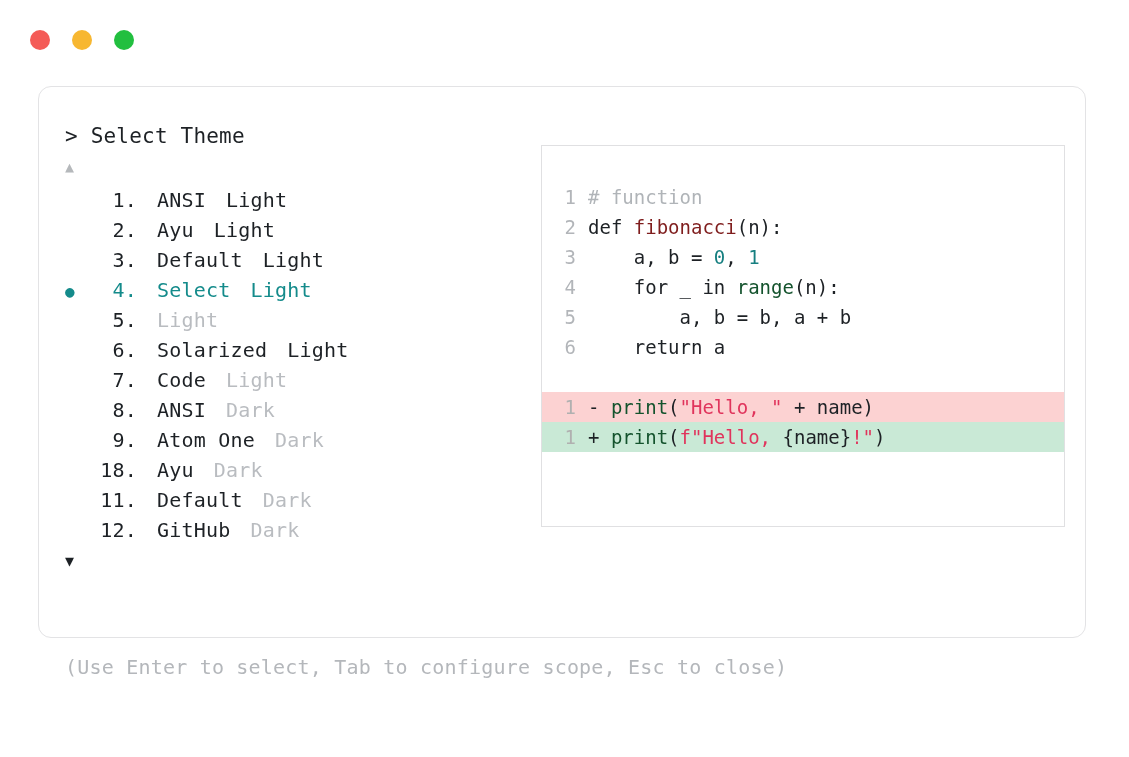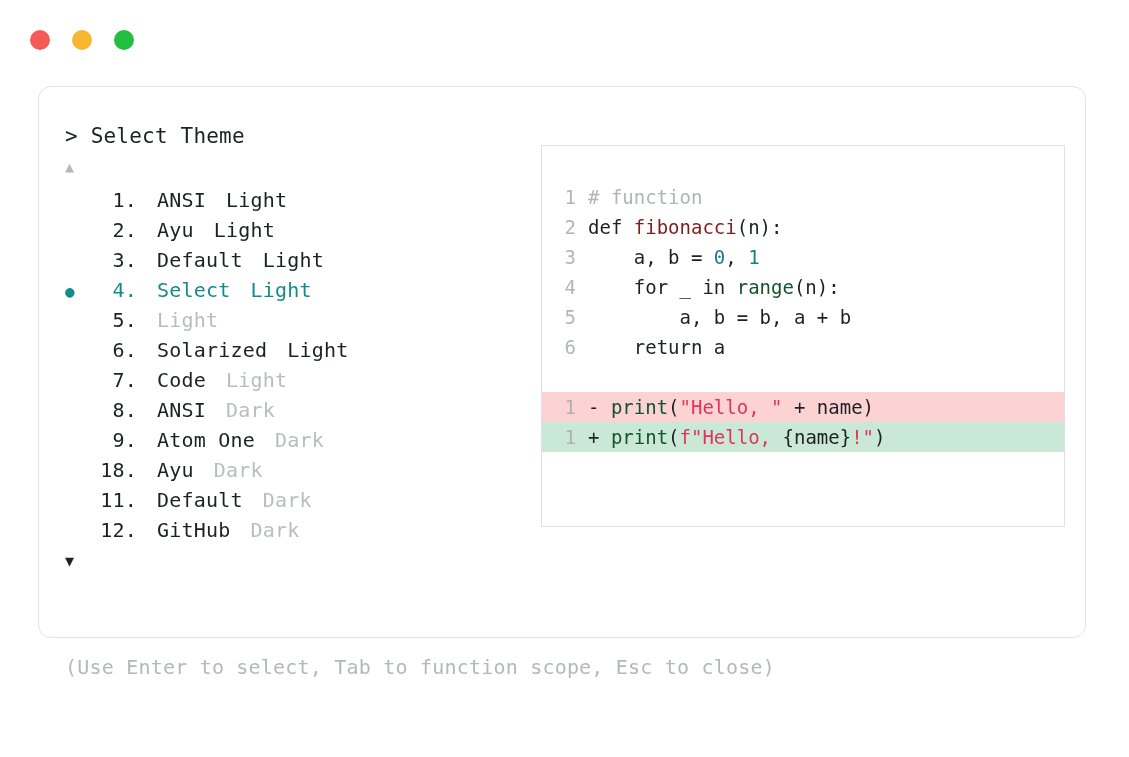--- a/index.html
+++ b/index.html
@@ -186,18 +186,18 @@
       </div>
 
       <div class="right-col">
         <div class="preview-panel">
           <div class="code" id="code-block"><div class="code-line"><span class="ln">1</span><span class="code-body"><span class="tok-comment"># function</span></span></div><div class="code-line"><span class="ln">2</span><span class="code-body"><span class="tok-kw">def </span><span class="tok-fn">fibonacci</span><span class="tok-plain">(n):</span></span></div><div class="code-line"><span class="ln">3</span><span class="code-body"><span class="tok-plain">    a, b = </span><span class="tok-num">0</span><span class="tok-plain">, </span><span class="tok-num">1</span></span></div><div class="code-line"><span class="ln">4</span><span class="code-body"><span class="tok-plain">    for _ in </span><span class="tok-builtin">range</span><span class="tok-plain">(n):</span></span></div><div class="code-line"><span class="ln">5</span><span class="code-body"><span class="tok-plain">        a, b = b, a + b</span></span></div><div class="code-line"><span class="ln">6</span><span class="code-body"><span class="tok-plain">    return a</span></span></div></div>
           <div class="code-gap"></div>
           <div class="code" id="diff-block"><div class="diff-row diff-del"><span class="ln">1</span><span class="code-body"><span class="diff-sign">- </span><span class="tok-builtin">print</span><span class="tok-plain">(</span><span class="tok-str">"Hello, "</span><span class="tok-plain"> + name)</span></span></div><div class="diff-row diff-add"><span class="ln">1</span><span class="code-body"><span class="diff-sign">+ </span><span class="tok-builtin">print</span><span class="tok-plain">(</span><span class="tok-str">f"Hello, </span><span class="tok-plain">{name}</span><span class="tok-str">!"</span><span class="tok-plain">)</span></span></div></div>
         </div>
       </div>
 
-      <div class="hint">(Use Enter to select, Tab to function scope, Esc to close)</div>
+      <div class="hint">(Use Enter to select, Tab to configure scope, Esc to close)</div>
 
     </div>
   </div>
 
 </div>
 
 </body></html>

